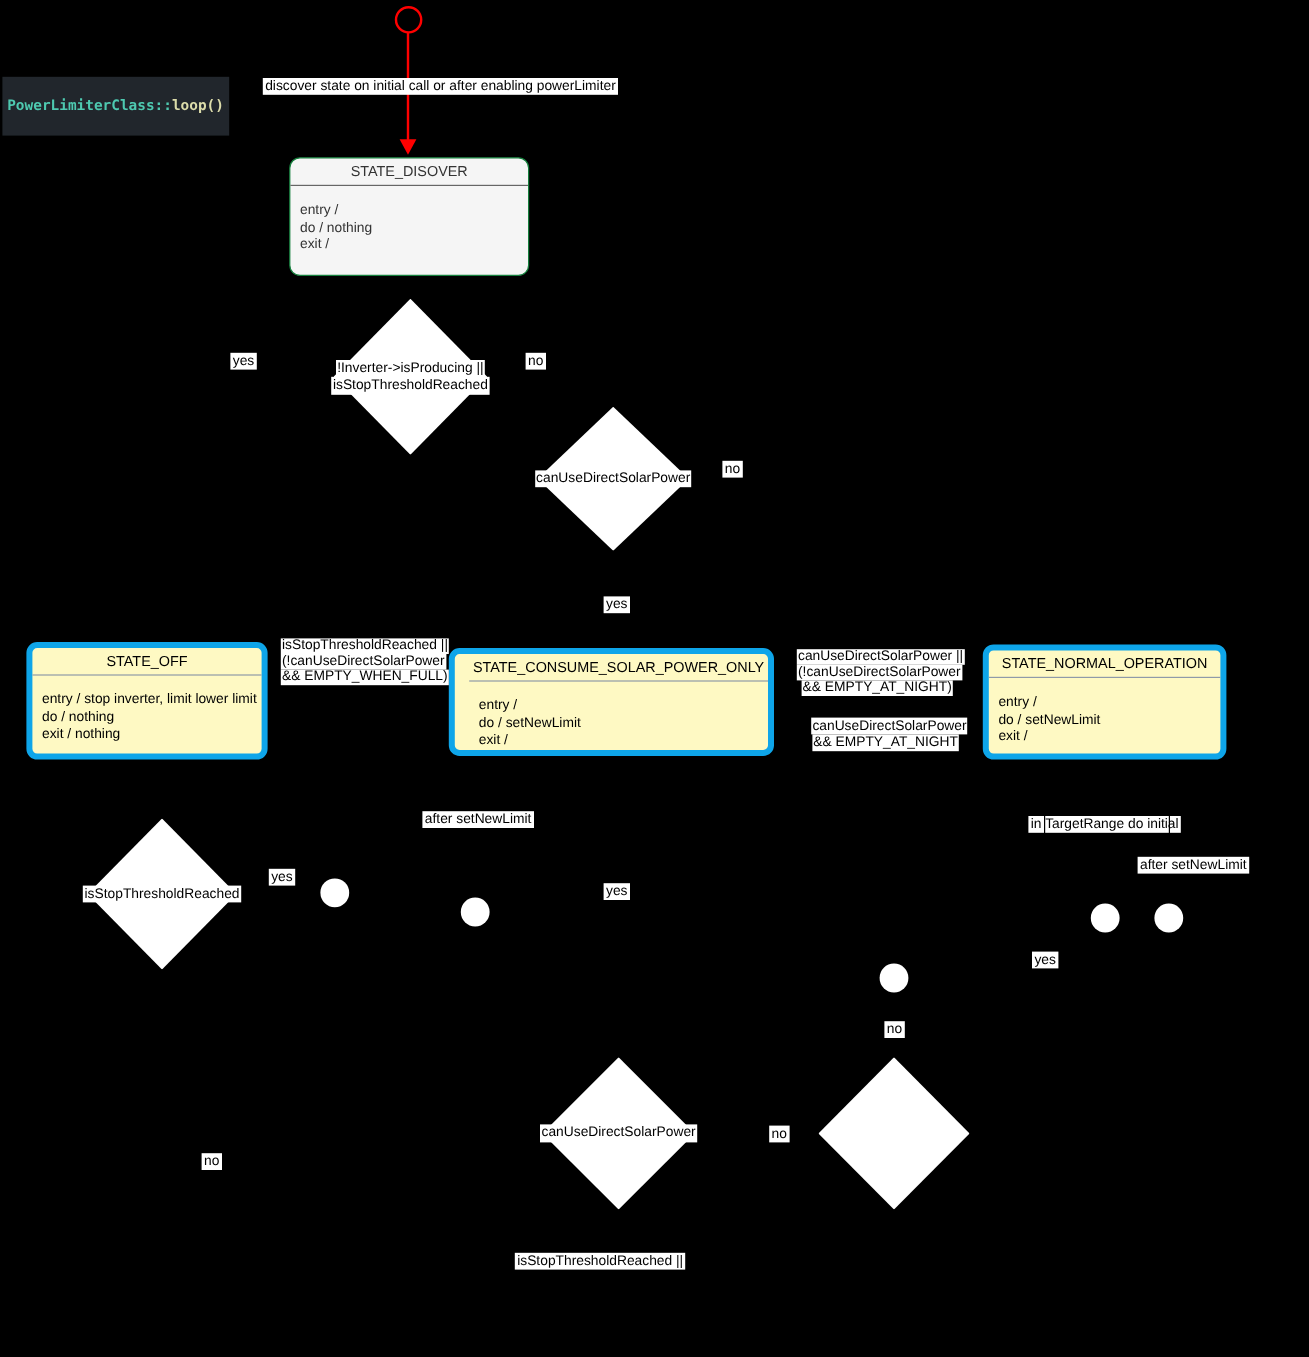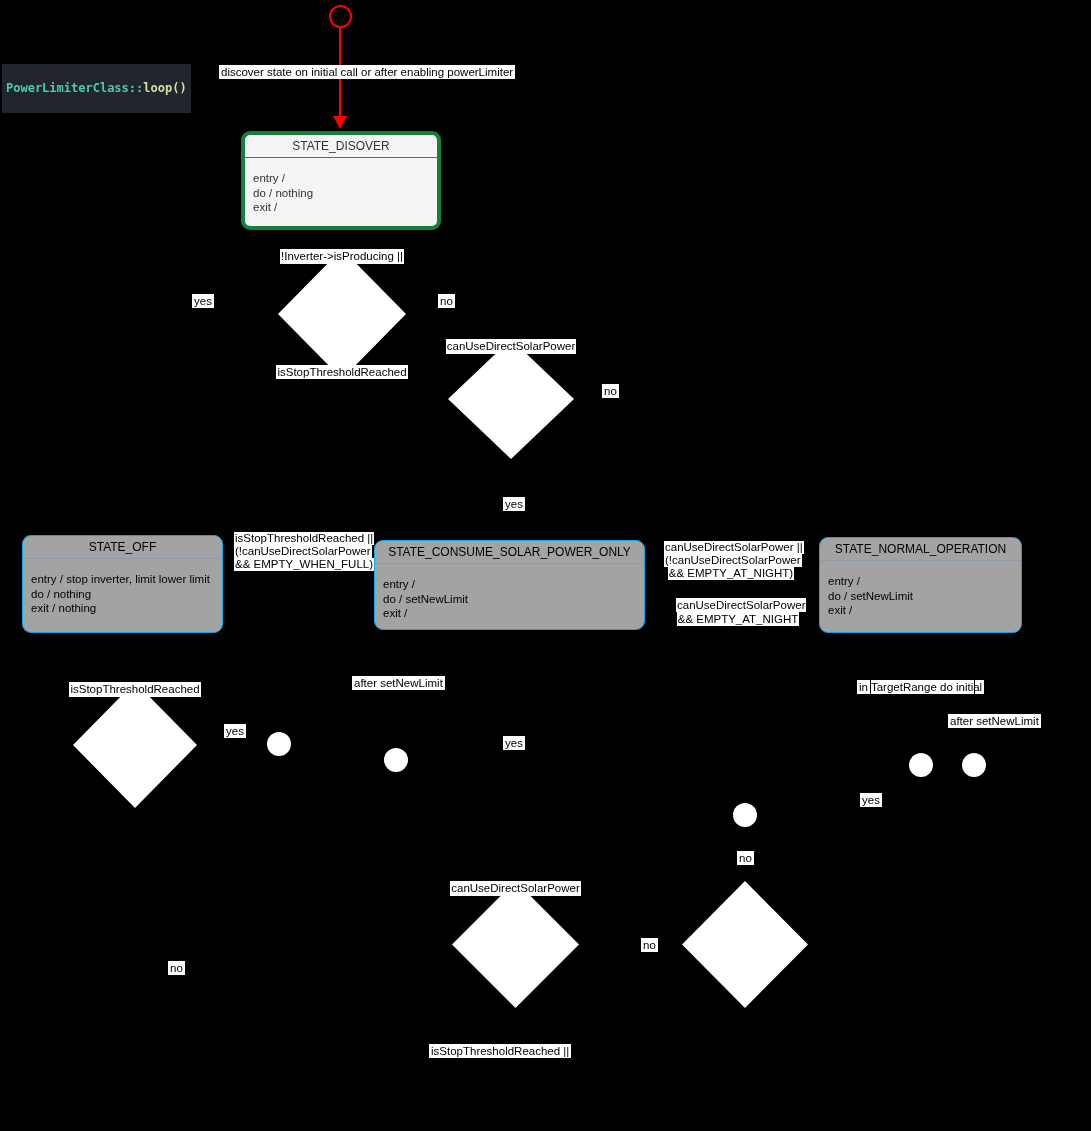--- a/index.html
+++ b/index.html
@@ -10,32 +10,32 @@
   .lbl{position:absolute;background:#fff;color:#000;font-size:11.5px;line-height:14px;
        padding:0 2px;white-space:nowrap;z-index:2;}
 
   
   .guard{position:absolute;z-index:2;color:#000;font-size:11.5px;line-height:13px;}
   .guard div{background:#fff;padding:0 1px;display:table;white-space:nowrap;}
   .guard.center div{margin:0 auto;}
 
   
   .state{position:absolute;border-radius:9px;z-index:1;box-sizing:border-box;}
-  .state.blue{background:#a3a3a3;border:1px solid #0ea5e9;color:#000;}
-  .state.gray{background:#f5f5f5;border:4px solid #15803d;color:#333;}
+  .state.blue{background:#fef9c3;border:5px solid #0ea5e9;color:#000;}
+  .state.gray{background:#f5f5f5;border:1px solid #15803d;color:#333;}
   .state .title{height:22px;line-height:23px;text-align:center;font-size:12px;}
   .state.blue .title{border-bottom:1px solid #8f9aa8;}
   .state.gray .title{border-bottom:1px solid #666;}
   .state .body{padding:13px 4px 0 8px;font-size:11.5px;line-height:14.6px;white-space:nowrap;}
 
   
   .diamond{position:absolute;background:#fff;z-index:1;
            clip-path:polygon(50% 0,100% 50%,50% 100%,0 50%);}
   .dtext{position:absolute;z-index:2;display:flex;flex-direction:column;align-items:center;
-         justify-content:space-between;font-size:11.5px;line-height:14.5px;color:#000;text-align:center;}
+         justify-content:center;font-size:11.5px;line-height:14.5px;color:#000;text-align:center;}
   .dtext span{background:#fff;padding:0 1px;white-space:nowrap;}
 
   
   .junction{position:absolute;width:24px;height:24px;border-radius:50%;background:#fff;z-index:1;}
 
   
   .initial{position:absolute;left:329px;top:5px;width:19px;height:19px;border:2px solid #ff0000;
            border-radius:50%;z-index:1;}
   .redline{position:absolute;left:339px;top:27px;width:2px;height:90px;background:#ff0000;z-index:1;}
   .redarrow{position:absolute;left:333px;top:116px;width:0;height:0;z-index:1;
@@ -98,21 +98,21 @@
       <div>exit / nothing</div>
     </div>
   </div>
 
   <div class="guard" style="left:234px;top:532px;">
     <div>isStopThresholdReached ||</div>
     <div>(!canUseDirectSolarPower</div>
     <div>&amp;&amp; EMPTY_WHEN_FULL)</div>
   </div>
 
-  <div class="state blue" style="left:374px;top:540px;width:271px;height:90px;">
+  <div class="state blue" style="left:374px;top:540px;width:271px;height:90px;padding-left:12px;">
     <div class="title">STATE_CONSUME_SOLAR_POWER_ONLY</div>
     <div class="body">
       <div>entry /</div>
       <div>do / setNewLimit</div>
       <div>exit /</div>
     </div>
   </div>
 
   <div class="guard center" style="left:664px;top:541px;width:134px;">
     <div>canUseDirectSolarPower ||</div>

